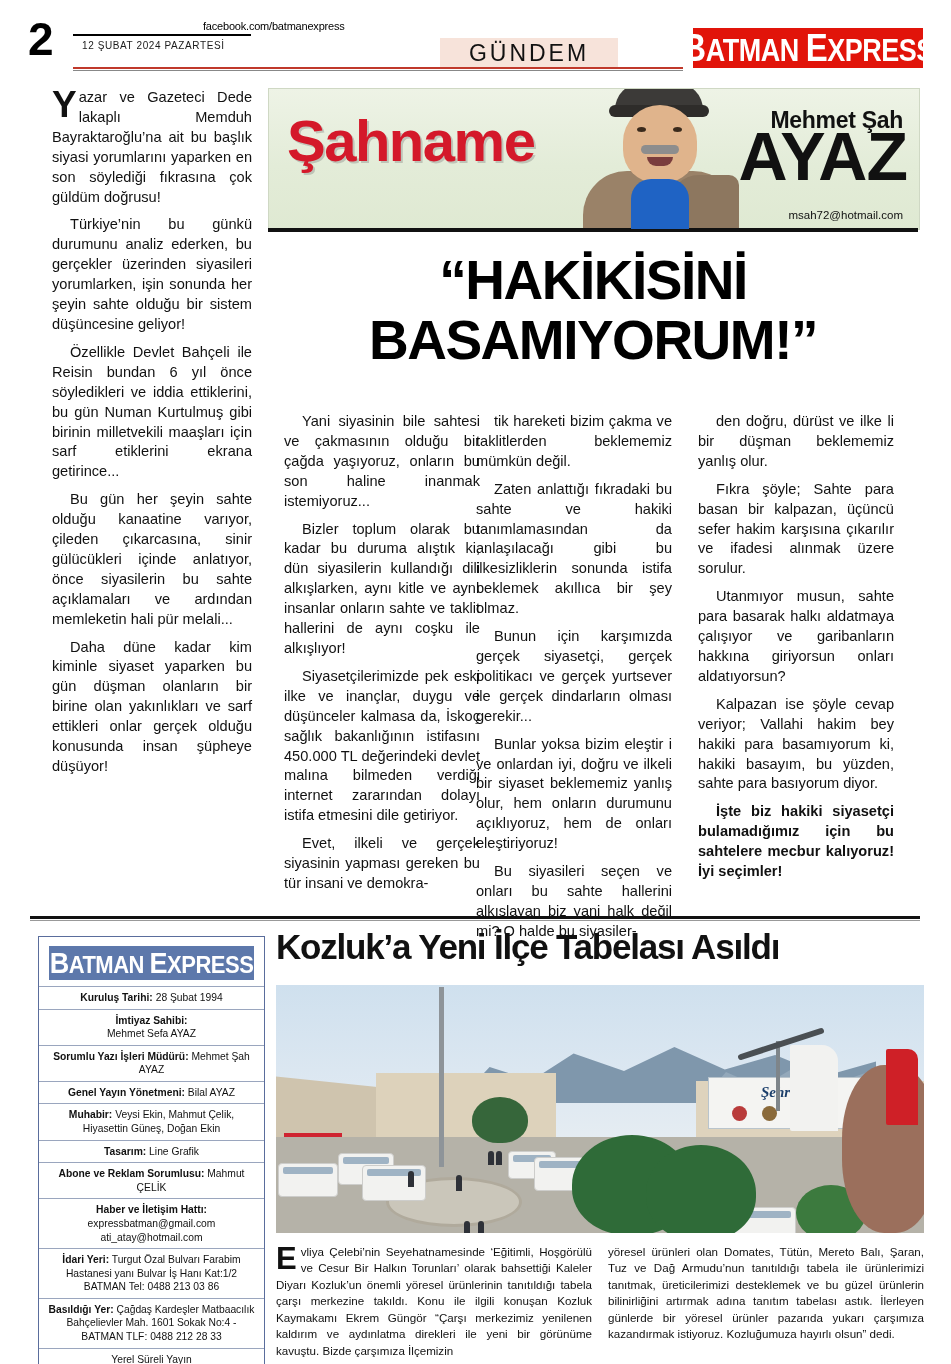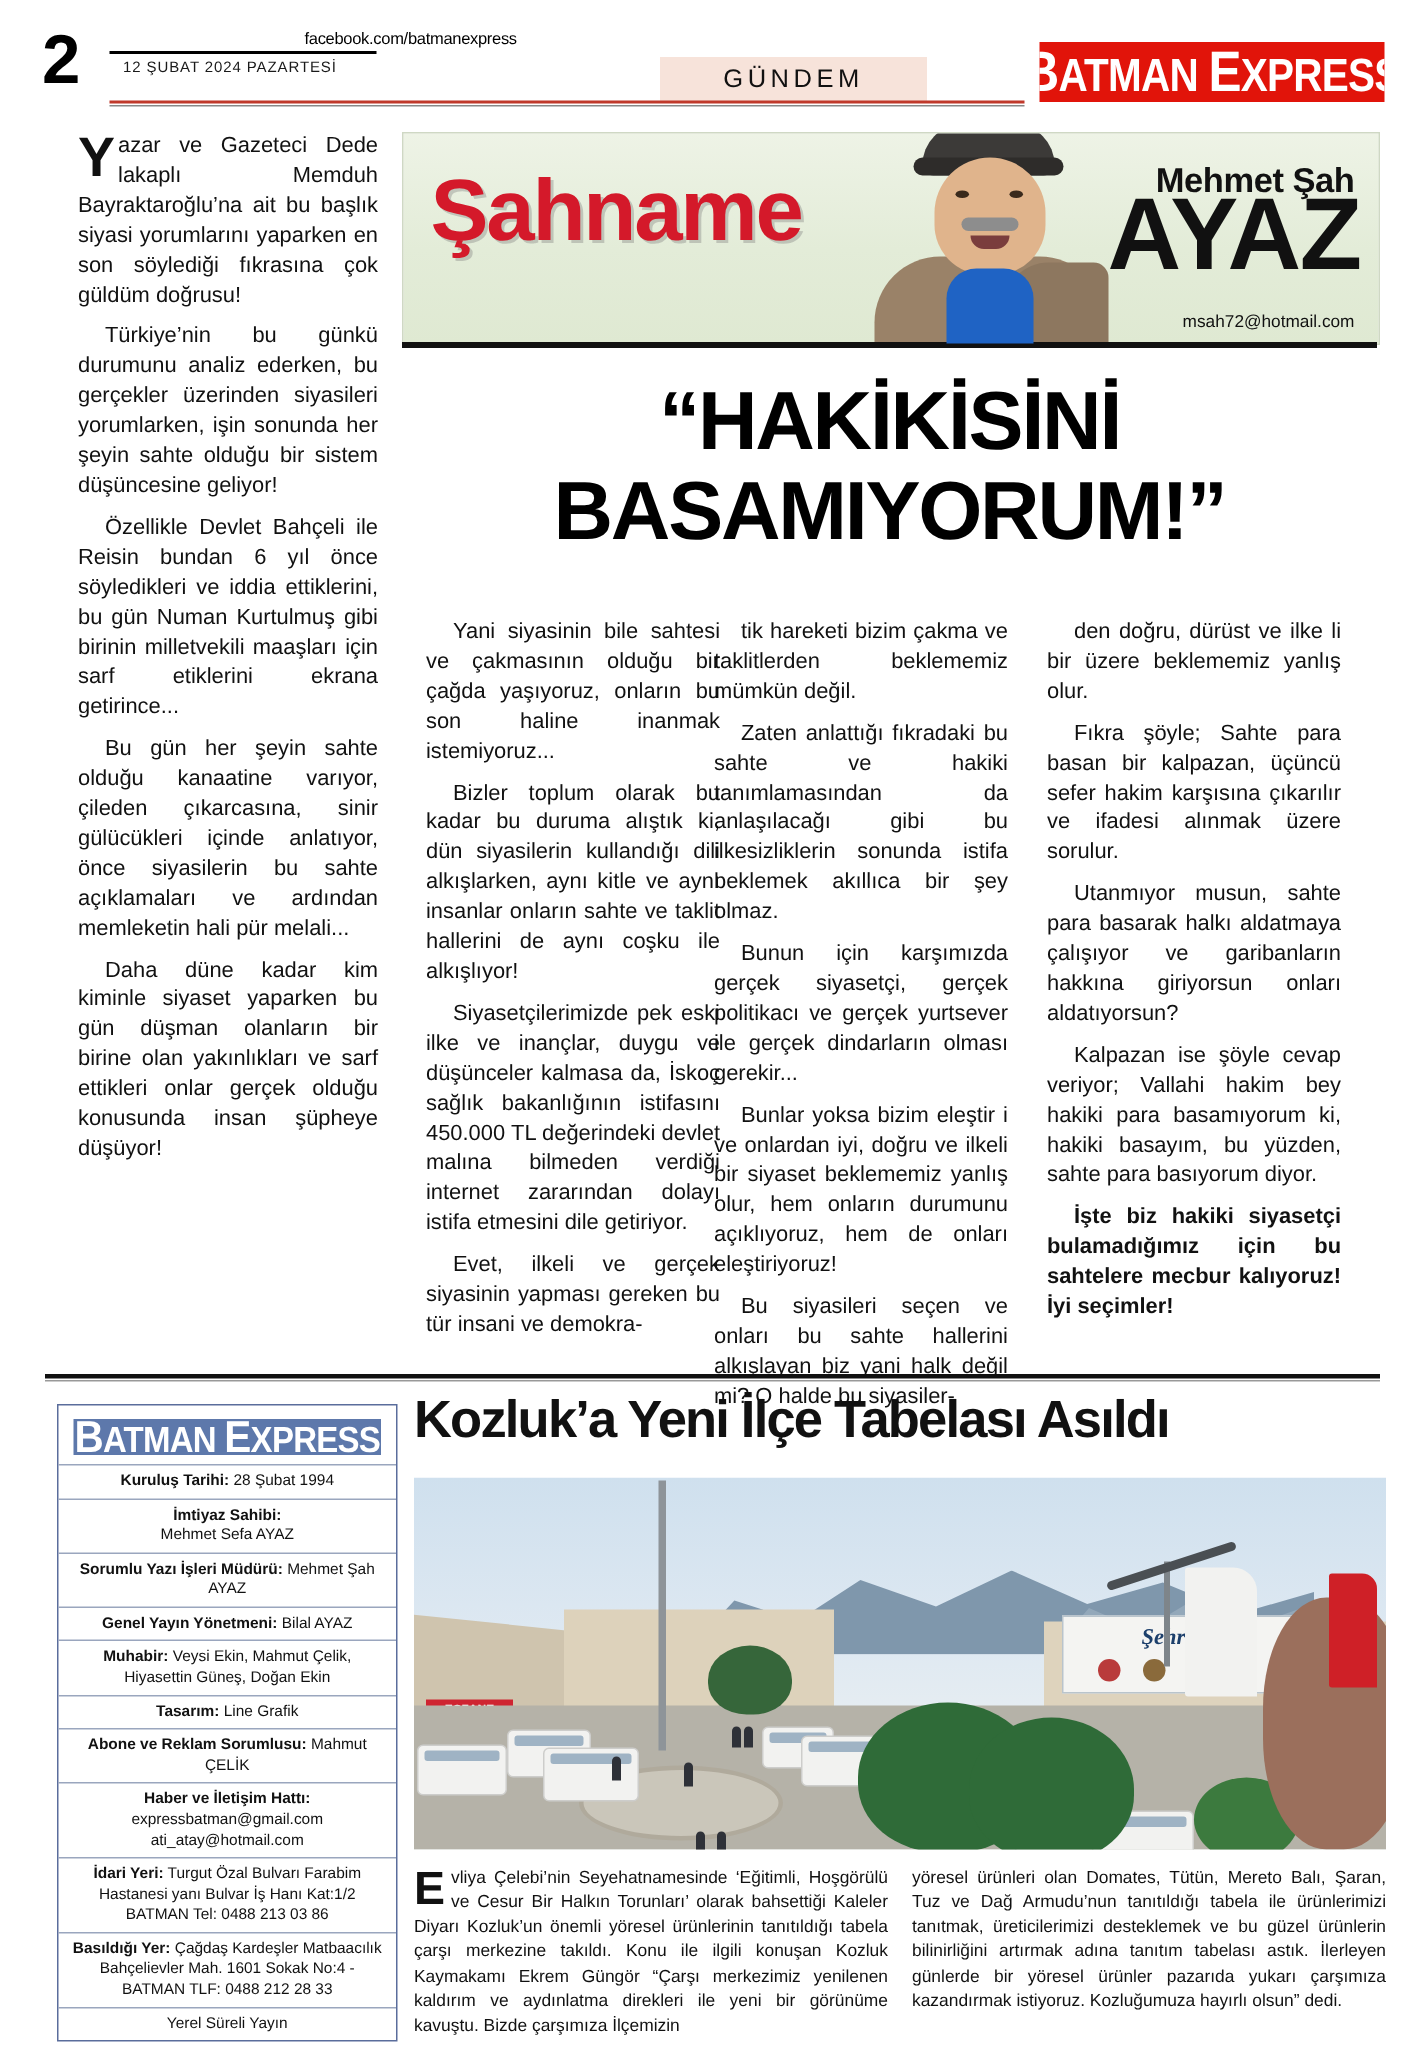--- a/index.html
+++ b/index.html
@@ -30,21 +30,21 @@
   .hdr-date{
     position:absolute;left:54px;top:26px;
     font-size:10px;letter-spacing:0.6px;color:#1a1a1a;white-space:nowrap;
   }
   .hdr-section{
     position:absolute;left:412px;top:24px;width:178px;height:30px;
     background:#f7e3da;
   }
   .hdr-section span{
     display:block;text-align:center;line-height:30px;
-    font-size:17px;letter-spacing:3px;color:#111;
+    font-size:23px;letter-spacing:3px;color:#111;
   }
   .hdr-rule-bottom{
     position:absolute;left:45px;top:53px;width:610px;height:2px;background:#c0392b;
   }
   .hdr-rule-bottom2{
     position:absolute;left:45px;top:56px;width:610px;height:1px;background:#888;
   }
   .masthead-red{
     position:absolute;right:0;top:14px;width:230px;height:40px;
     background:#e1140a;
@@ -169,21 +169,21 @@
     position:absolute;left:30px;top:920px;width:890px;height:1px;background:#999;
   }
 
   
   .imprint{
     position:absolute;left:38px;top:936px;width:225px;
     border:1px solid #5a6d9c;background:#fff;
     padding:0;
   }
   .imprint-logo{
-    margin:9px 10px 6px 10px;height:24px;background:#5d78ab;
+    margin:9px 10px 6px 10px;height:34px;background:#5d78ab;
     display:flex;align-items:center;justify-content:center;overflow:hidden;
   }
   .imprint-logo span{
     color:#fff;font-weight:bold;font-size:22px;letter-spacing:-0.5px;
     transform:scaleY(1.1);white-space:nowrap;
   }
   .imprint-logo span em{font-style:normal;font-size:27px;}
   .imp-row{
     padding:4px 9px;border-top:1px solid #9aa6be;
     font-size:10.3px;line-height:1.32;text-align:center;color:#111;
@@ -306,21 +306,21 @@
 
   <div class="bodycol" id="col3">
     <p>tik hareketi bizim çakma ve taklitlerden beklememiz mümkün değil.</p>
     <p>Zaten anlattığı fıkradaki bu sahte ve hakiki tanımlamasından da anlaşılacağı gibi bu ilkesizliklerin sonunda istifa beklemek akıllıca bir şey olmaz.</p>
     <p>Bunun için karşımızda gerçek siyasetçi, gerçek politikacı ve gerçek yurtsever ile gerçek dindarların olması gerekir...</p>
     <p>Bunlar yoksa bizim eleştir i ve onlardan iyi, doğru ve ilkeli bir siyaset beklememiz yanlış olur, hem onların durumunu açıklıyoruz, hem de onları eleştiriyoruz!</p>
     <p>Bu siyasileri seçen ve onları bu sahte hallerini alkışlayan biz yani halk değil mi? O halde bu siyasiler-</p>
   </div>
 
   <div class="bodycol" id="col4">
-    <p>den doğru, dürüst ve ilke li bir üzere beklememiz yanlış olur.</p>
+    <p>den doğru, dürüst ve ilke li bir düşman beklememiz yanlış olur.</p>
     <p>Fıkra şöyle; Sahte para basan bir kalpazan, üçüncü sefer hakim karşısına çıkarılır ve ifadesi alınmak üzere sorulur.</p>
     <p>Utanmıyor musun, sahte para basarak halkı aldatmaya çalışıyor ve garibanların hakkına giriyorsun onları aldatıyorsun?</p>
     <p>Kalpazan ise şöyle cevap veriyor; Vallahi hakim bey hakiki para basamıyorum ki, hakiki basayım, bu yüzden, sahte para basıyorum diyor.</p>
     <p class="bold">İşte biz hakiki siyasetçi bulamadığımız için bu sahtelere mecbur kalıyoruz! İyi seçimler!</p>
   </div>
 
   <div class="mid-divider"></div>
   <div class="mid-divider2"></div>
 
   <div class="imprint">

